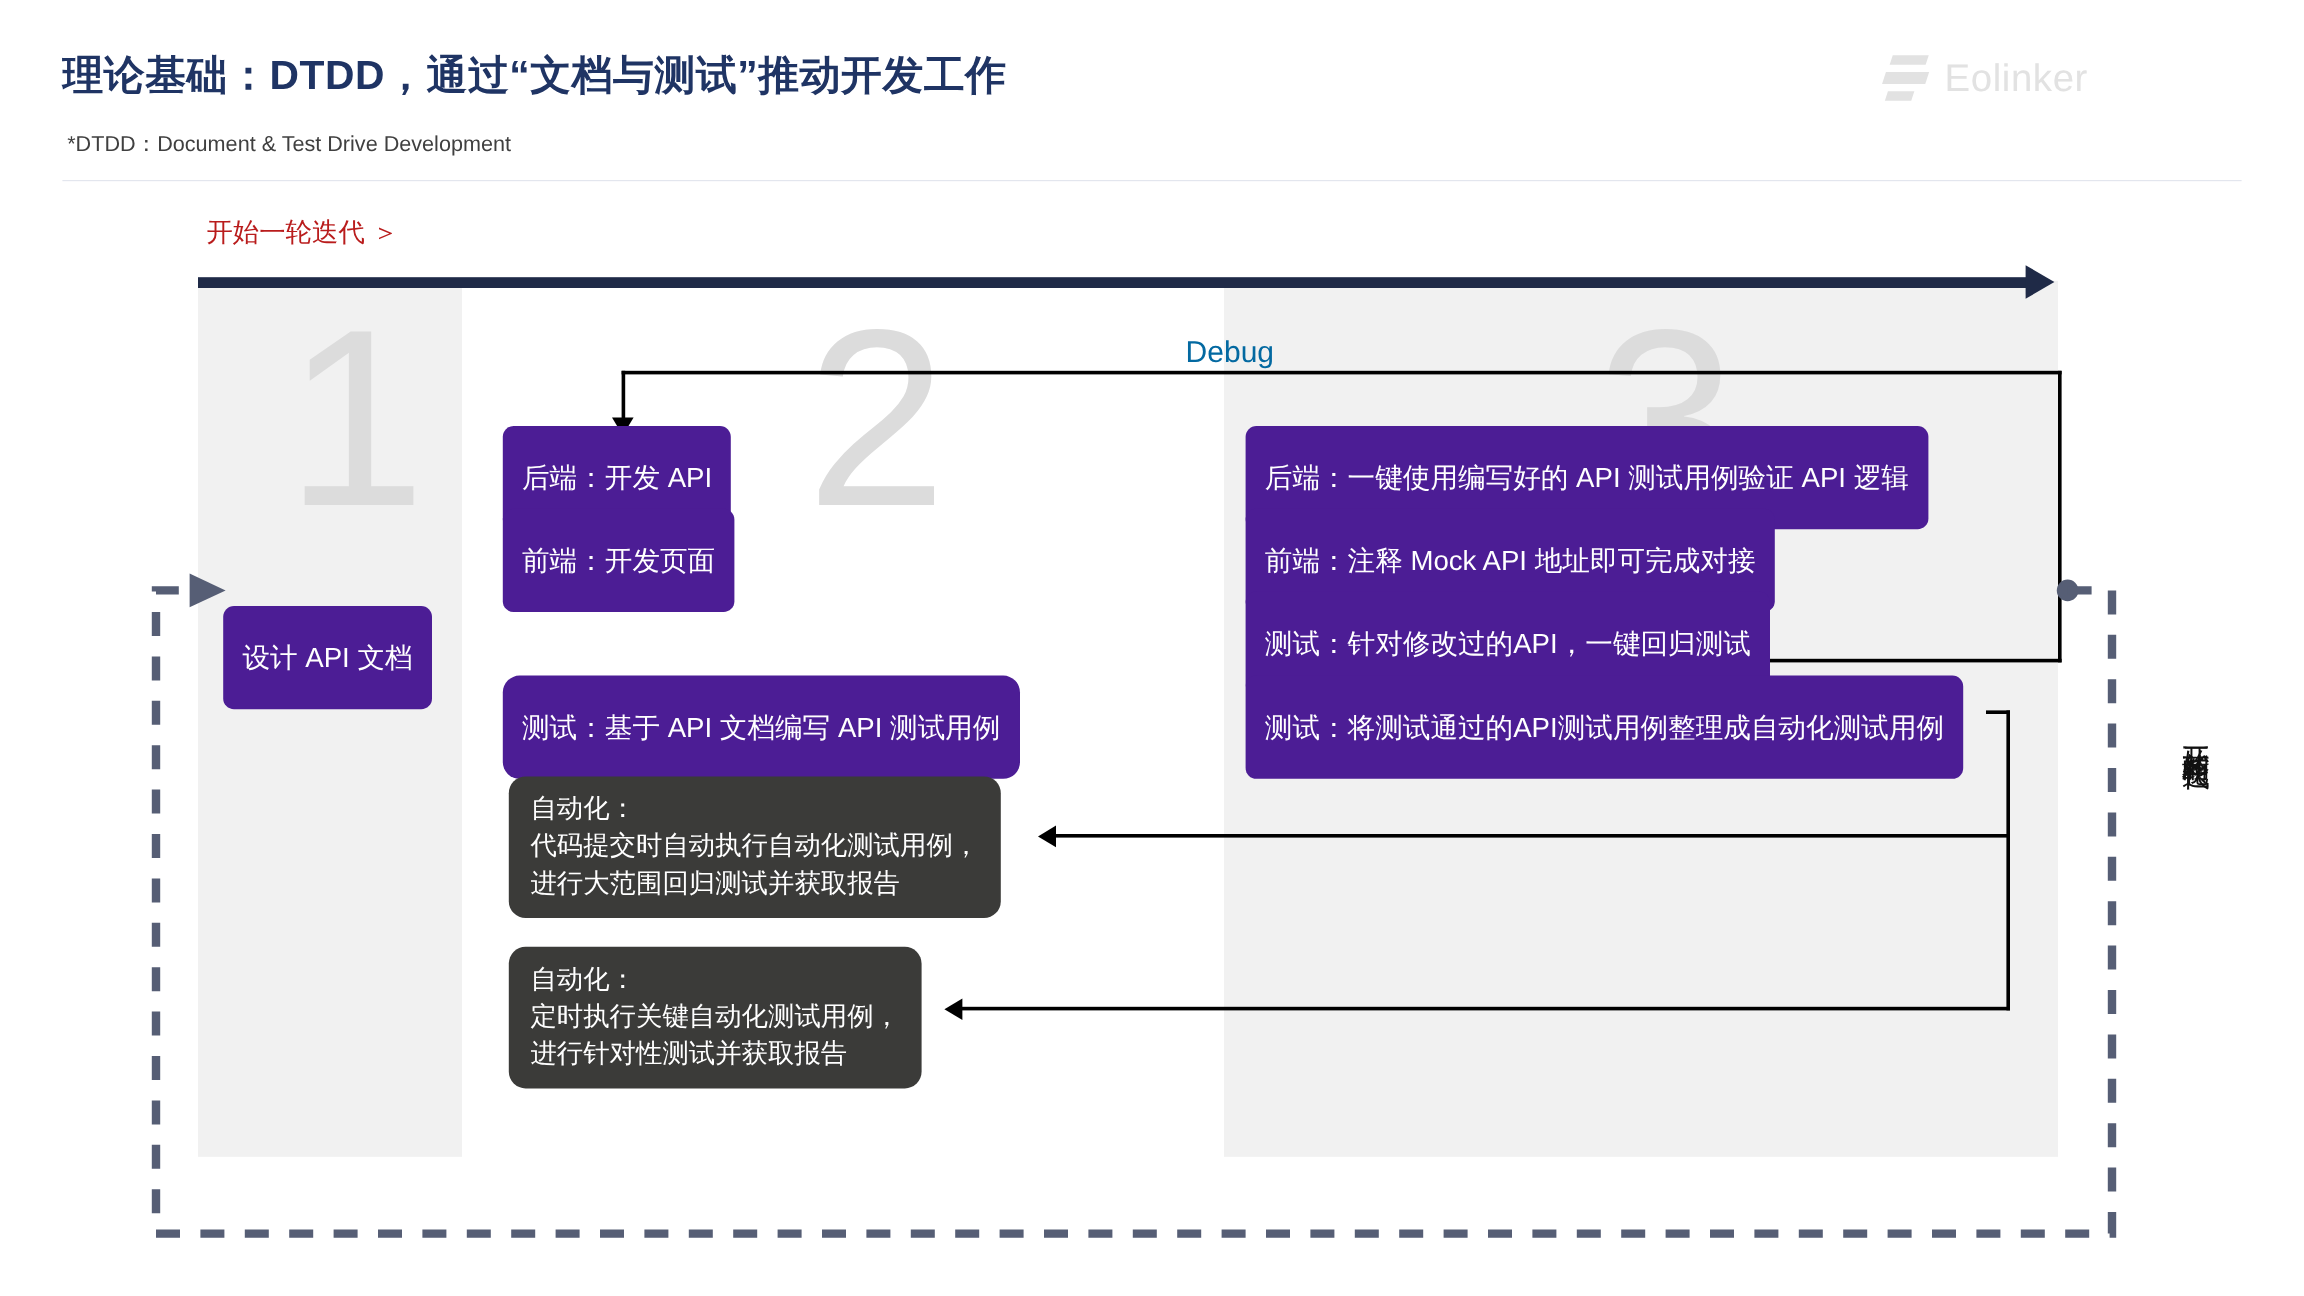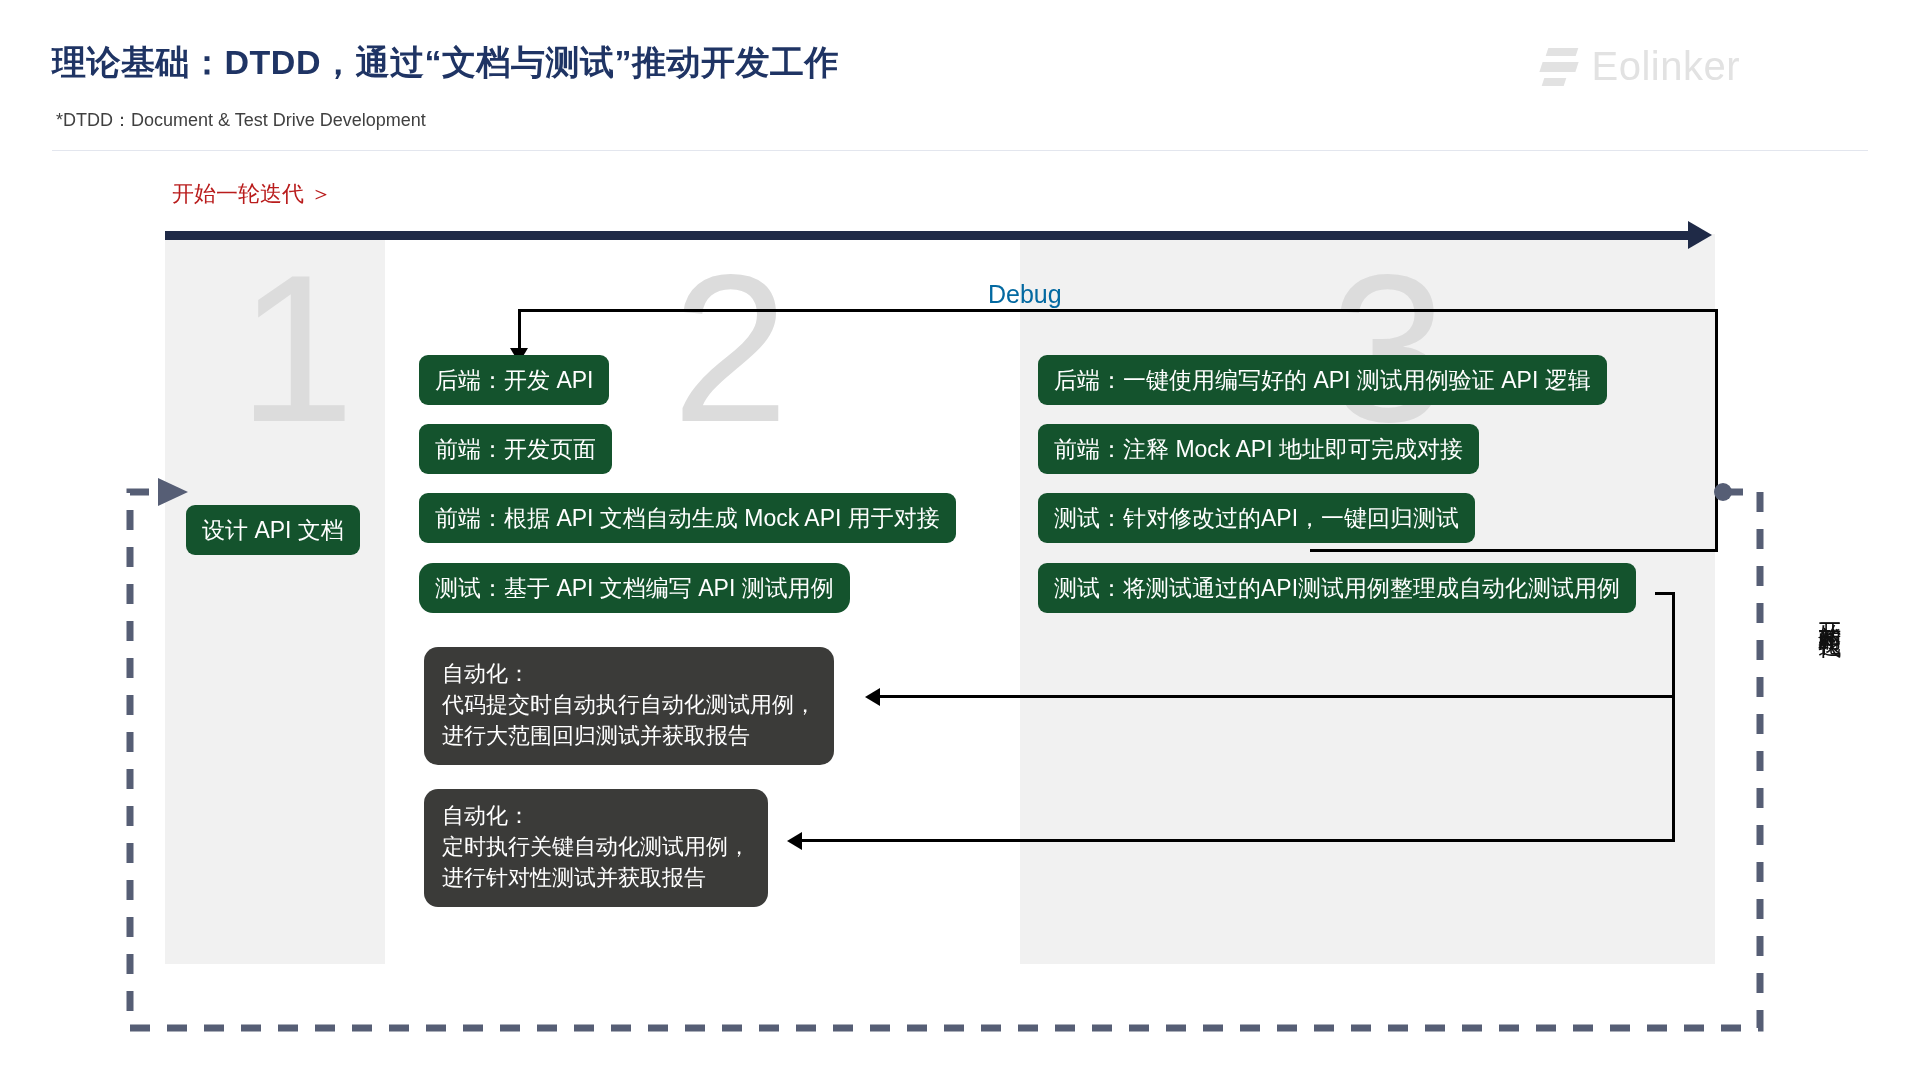--- a/index.html
+++ b/index.html
@@ -63,21 +63,21 @@
   #logo-mark i {
     position: absolute;
     display: block;
     background: #e2e2e2;
     left: 0;
   }
   #logo-mark i:nth-child(1) { top: 2px;  width: 30px; height: 8px;  left: 6px;  transform: skewX(-18deg); }
   #logo-mark i:nth-child(2) { top: 16px; width: 36px; height: 10px; left: 0px;  transform: skewX(-18deg); }
   #logo-mark i:nth-child(3) { top: 32px; width: 22px; height: 8px;  left: 2px;  transform: skewX(-18deg); }
   #logo-text {
-    font-size: 40px;
+    font-size: 32px;
     color: #e2e2e2;
     letter-spacing: 0.5px;
   }
 
   
   #canvas {
     position: absolute;
     left: 0; top: 152px;
     width: 1920px;
     height: 928px;
@@ -123,26 +123,26 @@
     position: absolute;
     left: 172px; top: 27px;
     font-size: 22px;
     color: #b91c1c;
     white-space: nowrap;
   }
 
   
   .node {
     position: absolute;
-    background: #14532d;
+    background: #4c1d95;
     color: #ffffff;
     border-radius: 9px;
     font-size: 23px;
     line-height: 1.32;
-    padding: 10px 16px;
+    padding: 28px 16px;
     box-sizing: border-box;
     white-space: nowrap;
     display: flex;
     align-items: center;
   }
   .node.auto {
     background: #3b3b39;
     border-radius: 14px;
     white-space: pre-line;
     display: block;
@@ -259,21 +259,20 @@
   <div class="ln h" style="left:1655px; top:440px; width:20px;"></div>
 
   <div class="ln v" style="left:1672px; top:543px; height:147px;"></div>
   <div class="ln h" style="left:800px; top:687px; width:875px;"></div>
   <div class="arrowhead-left" style="left:787px; top:680px;"></div>
 
   <div class="node" id="n-design">设计 API 文档</div>
 
   <div class="node" id="n-be-dev">后端：开发 API</div>
   <div class="node" id="n-fe-dev">前端：开发页面</div>
-  <div class="node" id="n-fe-mock">前端：根据 API 文档自动生成 Mock API 用于对接</div>
   <div class="node" id="n-test-case">测试：基于 API 文档编写 API 测试用例</div>
   <div class="node auto" id="n-auto-1">自动化：
 代码提交时自动执行自动化测试用例，
 进行大范围回归测试并获取报告</div>
   <div class="node auto" id="n-auto-2">自动化：
 定时执行关键自动化测试用例，
 进行针对性测试并获取报告</div>
 
   <div class="node" id="n-be-verify">后端：一键使用编写好的 API 测试用例验证 API 逻辑</div>
   <div class="node" id="n-fe-mockurl">前端：注释 Mock API 地址即可完成对接</div>

